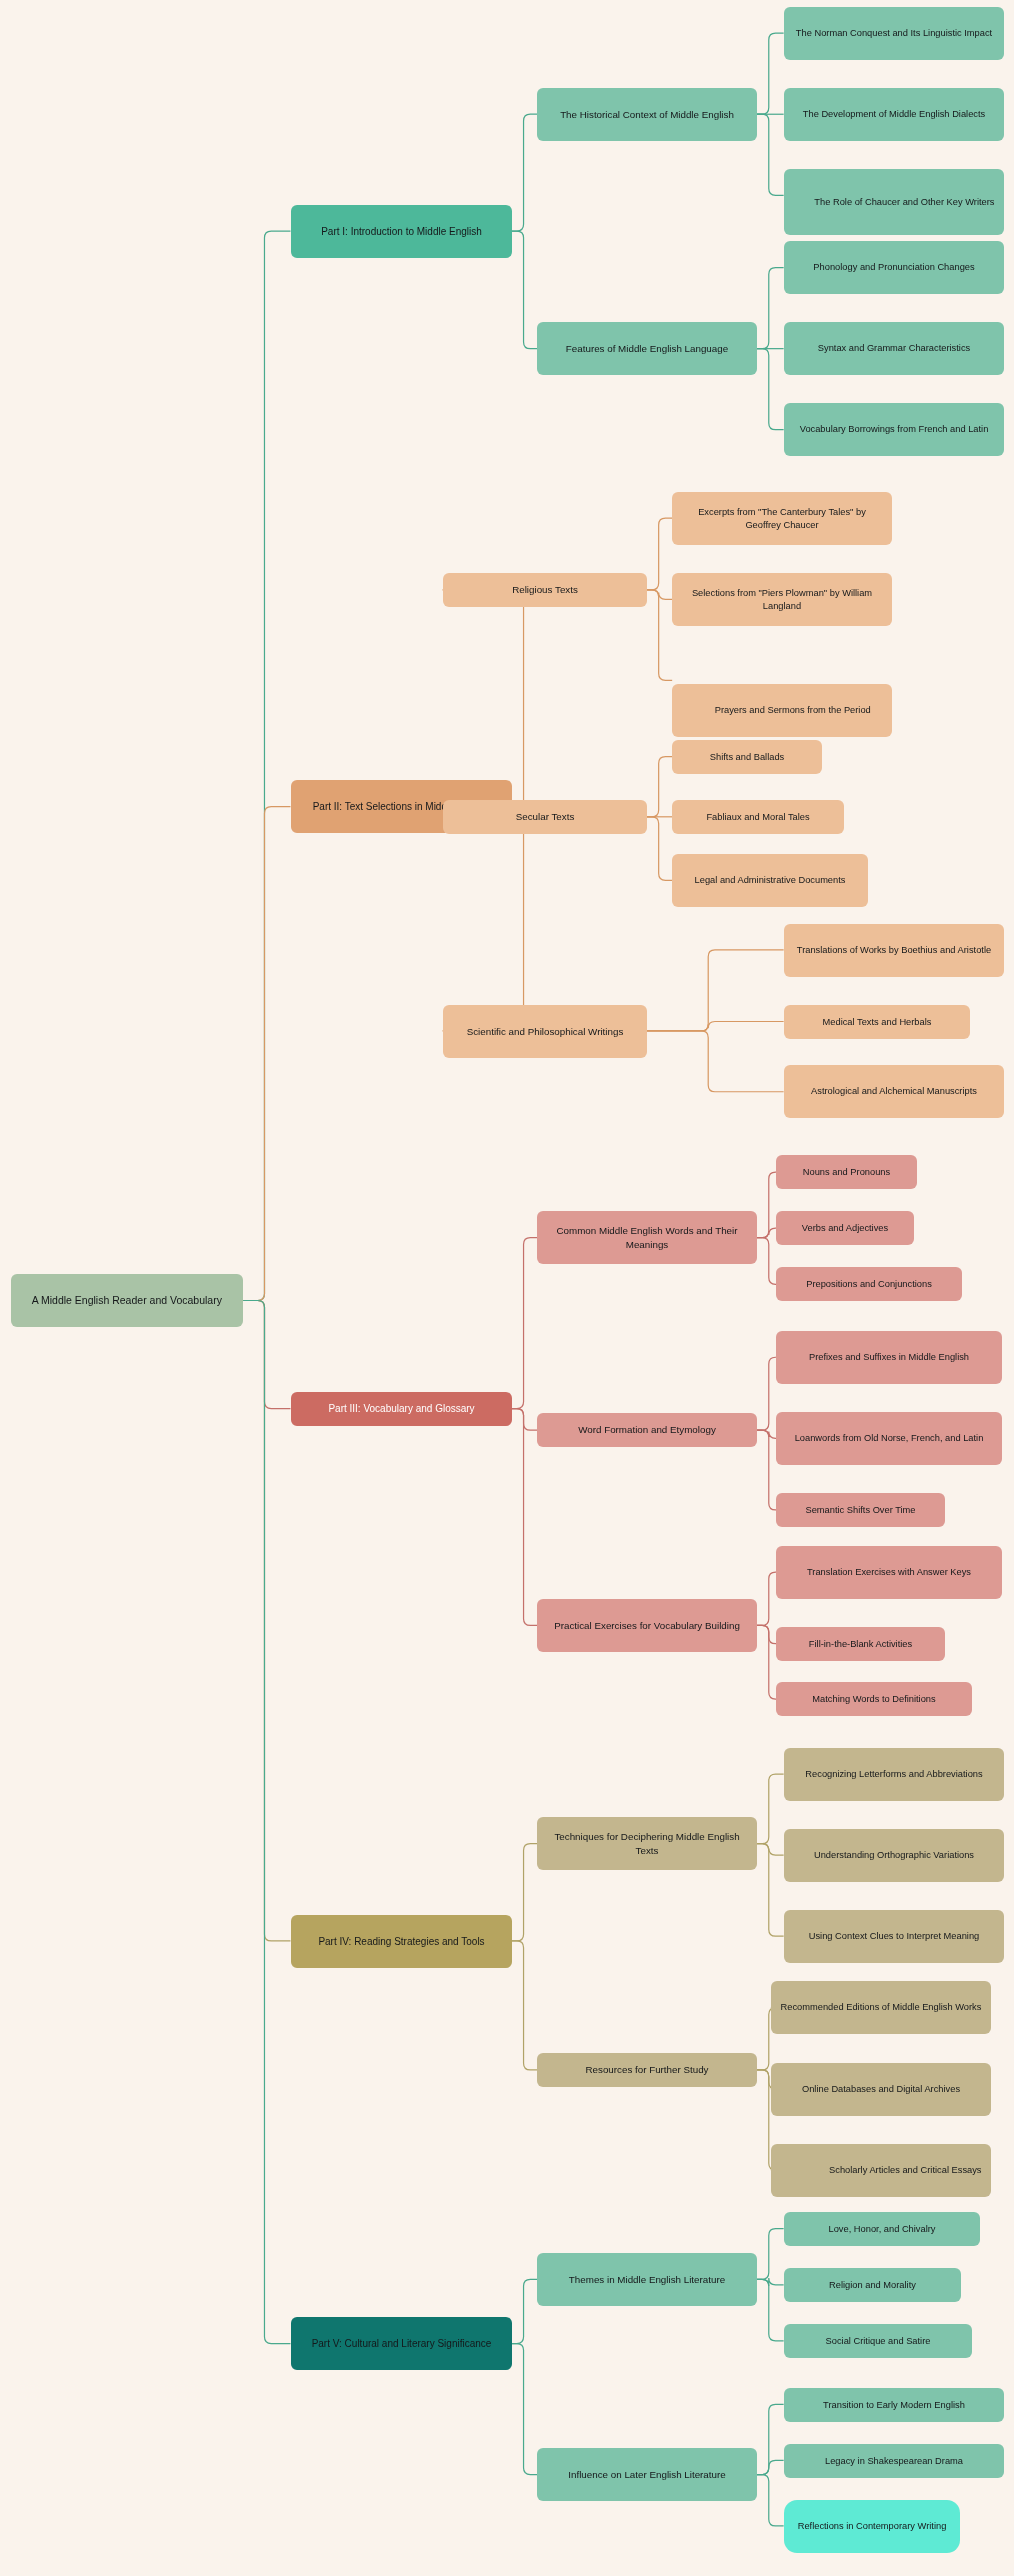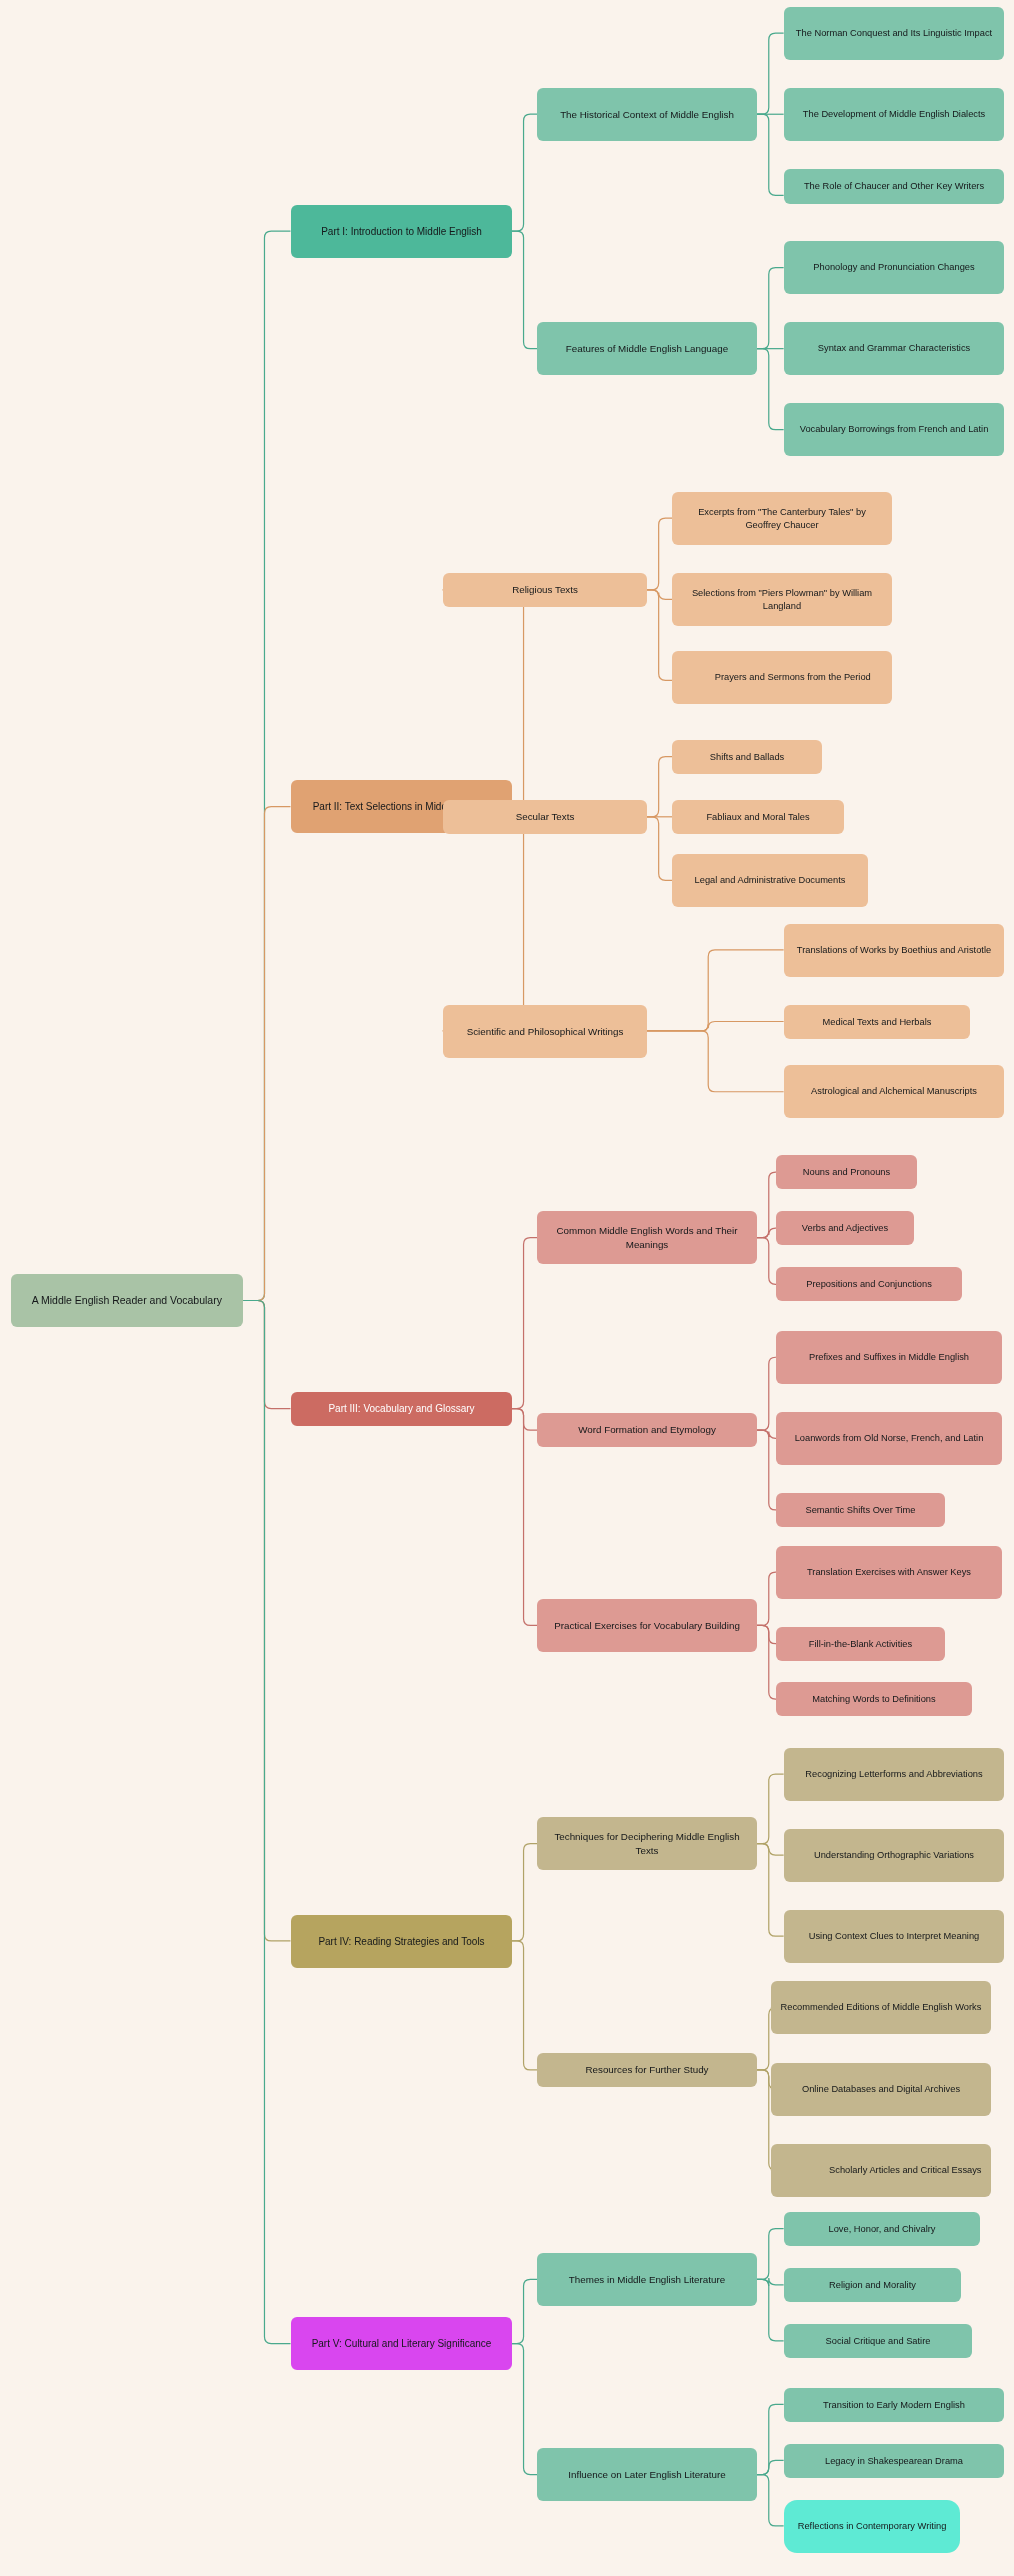--- a/index.html
+++ b/index.html
@@ -99,21 +99,21 @@
     </div>
     <div class="node lvl2" style="left: 537px; top: 88px; width: 220px; height: 53px; background: rgb(127, 196, 171);">
       <span class="lbl">The Historical Context of Middle English</span>
     </div>
     <div class="node lvl3" style="left: 784px; top: 6.8px; width: 220px; height: 53px; background: rgb(127, 196, 171);">
       <span class="lbl">The Norman Conquest and Its Linguistic Impact</span>
     </div>
     <div class="node lvl3" style="left: 784px; top: 88px; width: 220px; height: 53px; background: rgb(127, 196, 171);">
       <span class="lbl">The Development of Middle English Dialects</span>
     </div>
-    <div class="node lvl3" style="left: 784px; top: 169px; width: 220px; height: 35px; background: rgb(127, 196, 171);">
+    <div class="node lvl3" style="left: 784px; top: 169px; width: 220px; height: 66px; background: rgb(127, 196, 171); text-align: right;">
       <span class="lbl">The Role of Chaucer and Other Key Writers</span>
     </div>
     <div class="node lvl2" style="left: 537px; top: 322px; width: 220px; height: 53px; background: rgb(127, 196, 171);">
       <span class="lbl">Features of Middle English Language</span>
     </div>
     <div class="node lvl3" style="left: 784px; top: 241px; width: 220px; height: 53px; background: rgb(127, 196, 171);">
       <span class="lbl">Phonology and Pronunciation Changes</span>
     </div>
     <div class="node lvl3" style="left: 784px; top: 322px; width: 220px; height: 53px; background: rgb(127, 196, 171);">
       <span class="lbl">Syntax and Grammar Characteristics</span>
@@ -126,21 +126,21 @@
     </div>
     <div class="node lvl2" style="left: 443px; top: 573px; width: 204px; height: 34px; background: rgb(237, 191, 152);">
       <span class="lbl">Religious Texts</span>
     </div>
     <div class="node lvl3" style="left: 672px; top: 492px; width: 220px; height: 53px; background: rgb(237, 191, 152);">
       <span class="lbl">Excerpts from "The Canterbury Tales" by Geoffrey Chaucer</span>
     </div>
     <div class="node lvl3" style="left: 672px; top: 573px; width: 220px; height: 53px; background: rgb(237, 191, 152);">
       <span class="lbl">Selections from "Piers Plowman" by William Langland</span>
     </div>
-    <div class="node lvl3" style="left: 672px; top: 651px; width: 220px; height: 53px; background: rgb(237, 191, 152); padding-left: 31px;">
+    <div class="node lvl3" style="left: 672px; top: 684px; width: 220px; height: 53px; background: rgb(237, 191, 152); padding-left: 31px;">
       <span class="lbl">Prayers and Sermons from the Period</span>
     </div>
     <div class="node lvl2" style="left: 443px; top: 800px; width: 204px; height: 34px; background: rgb(237, 191, 152);">
       <span class="lbl">Secular Texts</span>
     </div>
     <div class="node lvl3" style="left: 672px; top: 740px; width: 150px; height: 34px; background: rgb(237, 191, 152);">
       <span class="lbl">Shifts and Ballads</span>
     </div>
     <div class="node lvl3" style="left: 672px; top: 800px; width: 172px; height: 34px; background: rgb(237, 191, 152);">
       <span class="lbl">Fabliaux and Moral Tales</span>
@@ -219,21 +219,21 @@
     </div>
     <div class="node lvl3" style="left: 771px; top: 1981px; width: 220px; height: 53px; background: rgb(195, 182, 142);">
       <span class="lbl">Recommended Editions of Middle English Works</span>
     </div>
     <div class="node lvl3" style="left: 771px; top: 2063px; width: 220px; height: 53px; background: rgb(195, 182, 142);">
       <span class="lbl">Online Databases and Digital Archives</span>
     </div>
     <div class="node lvl3" style="left: 771px; top: 2144px; width: 220px; height: 53px; background: rgb(195, 182, 142); text-align: right;">
       <span class="lbl">Scholarly Articles and Critical Essays</span>
     </div>
-    <div class="node lvl1" style="left: 291px; top: 2317px; width: 221px; height: 53px; background: #d946ef; justify-content: flex-end;">
+    <div class="node lvl1" style="left: 291px; top: 2317px; width: 221px; height: 53px; background: #0f766e; justify-content: flex-end;">
       <span class="lbl">Part V: Cultural and Literary Significance</span>
     </div>
     <div class="node lvl2" style="left: 537px; top: 2253px; width: 220px; height: 53px; background: rgb(127, 196, 171);">
       <span class="lbl">Themes in Middle English Literature</span>
     </div>
     <div class="node lvl3" style="left: 784px; top: 2212px; width: 196px; height: 34px; background: rgb(127, 196, 171);">
       <span class="lbl">Love, Honor, and Chivalry</span>
     </div>
     <div class="node lvl3" style="left: 784px; top: 2268px; width: 177px; height: 34px; background: rgb(127, 196, 171);">
       <span class="lbl">Religion and Morality</span>

